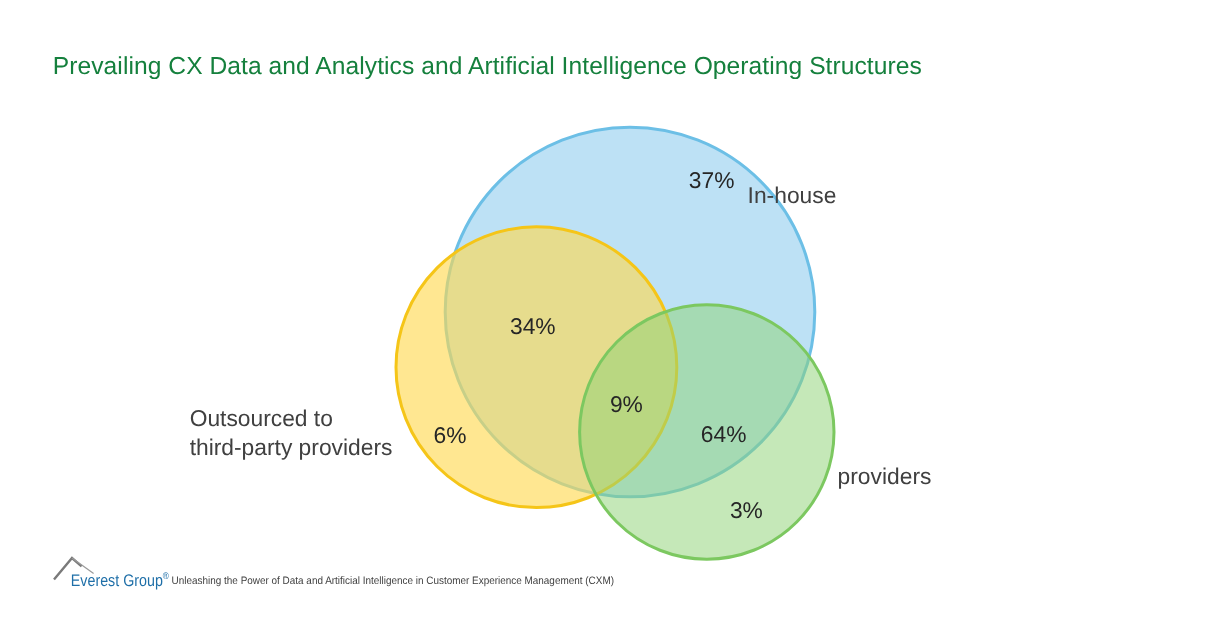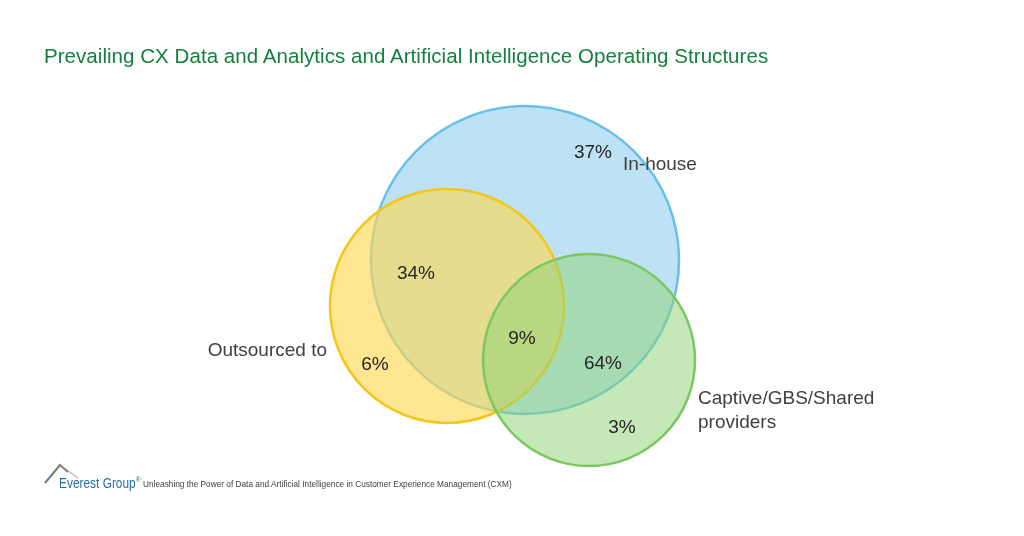--- a/index.html
+++ b/index.html
@@ -22,29 +22,29 @@
 <svg class="venn" width="1024" height="536">
   <circle cx="525" cy="260" r="154" fill="#9dd3f0" fill-opacity="0.68" stroke="#6cbfe6" stroke-width="2.5"></circle>
   <circle cx="447" cy="306" r="117" fill="#ffd84d" fill-opacity="0.62" stroke="#f5c518" stroke-width="2.5"></circle>
   <circle cx="589" cy="360" r="106" fill="#8fd277" fill-opacity="0.52" stroke="#7cc860" stroke-width="2.5"></circle>
 </svg>
 
 <div class="lbl" style="left:623px; top:114px;margin-top:38px;">In-house</div>
 
 <div class="lbl" style="right:697px; top:338px; text-align:left;">
   <div>Outsourced to</div>
+  <div>third-party providers</div>
 </div>
 
 <div class="lbl" style="left:698px; top:386px;">
-  <div>Captive/GBS/Shared</div>
   <div>providers</div>
 </div>
 
 <div class="pct" style="left:549px; top:152px;margin-left:44px;">37%</div>
-<div class="pct" style="left:416px; top:273px;text-align:right;">34%</div>
+<div class="pct" style="left:444px; top:273px;text-align:right;">34%</div>
 <div class="pct" style="left:522px; top:338px;">9%</div>
 <div class="pct" style="left:603px; top:363px;">64%</div>
 <div class="pct" style="left:375px; top:364px;">6%</div>
 <div class="pct" style="left:622px; top:427px;">3%</div>
 
 <div class="footer">
   <svg width="40" height="22" style="position:absolute; left:0; top:0;">
     <polyline points="1,21 16,3 24,10" fill="none" stroke="#7a7a7a" stroke-width="2"></polyline>
     <polyline points="16,3 34,16" fill="none" stroke="#9a9a9a" stroke-width="1"></polyline>
   </svg>

